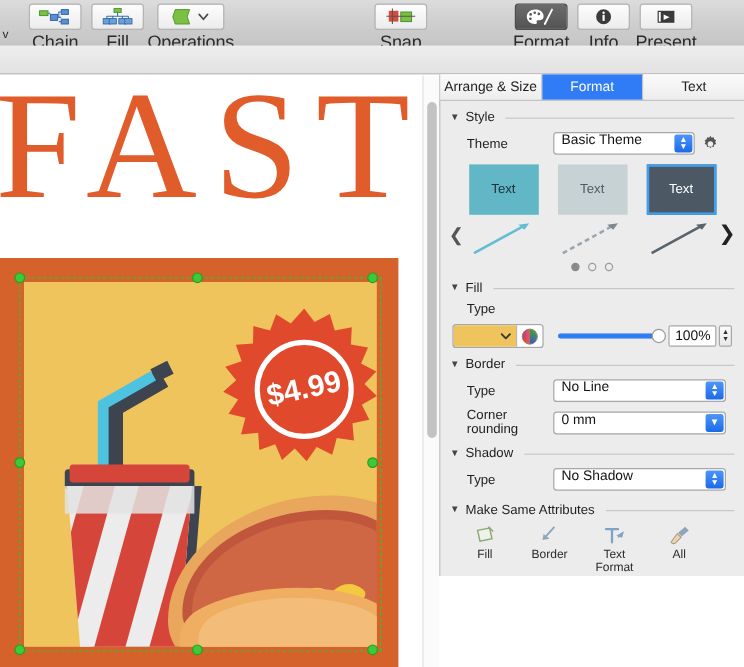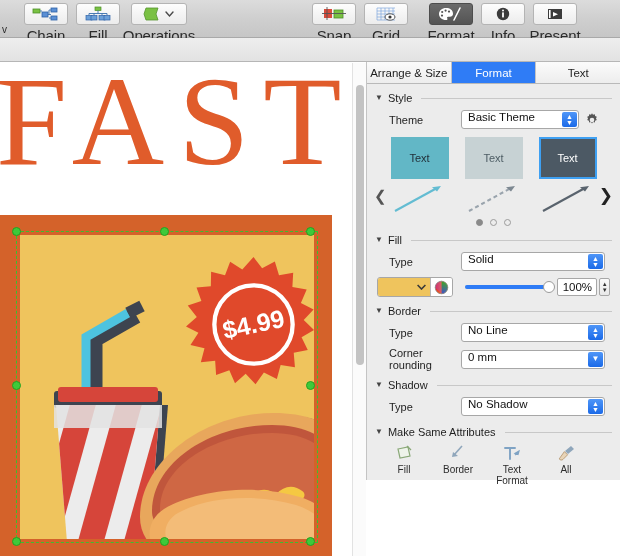--- a/index.html
+++ b/index.html
@@ -284,33 +284,20 @@
         <div class="tb-btn">
           <svg width="26" height="16" viewBox="0 0 26 16">
             <rect x="3" y="3" width="8" height="9" fill="#d94b3b"></rect>
             <rect x="13" y="4" width="9" height="8" fill="#7ac143" stroke="#4b8f28" stroke-width="0.8"></rect>
             <path d="M1 7.5h24M6 1v13" stroke="#555" stroke-width="0.9"></path>
           </svg>
         </div>
         <span class="tb-label">Snap</span>
       </div>
 
-      <div class="tb-item">
-        <div class="tb-btn">
-          <svg width="26" height="16" viewBox="0 0 26 16">
-            <g stroke="#7fa8dc" stroke-width="0.7">
-              <path d="M4 2h18M4 5h18M4 8h18M4 11h18M4 14h18"></path>
-              <path d="M4 2v12M8 2v12M12 2v12M16 2v12M20 2v12"></path>
-            </g>
-            <ellipse cx="17" cy="11" rx="5" ry="3.2" fill="#fff" stroke="#4a4a4a" stroke-width="0.9"></ellipse>
-            <circle cx="17" cy="11" r="1.6" fill="#333"></circle>
-          </svg>
-        </div>
-        <span class="tb-label">Grid</span>
-      </div>
     </div>
 
     <div class="tb-group" style="left:425px;">
 
       <div class="tb-item">
         <div class="tb-btn dark">
           <svg width="30" height="16" viewBox="0 0 30 16">
             <path d="M10 2c-4 0-7 2.6-7 6s3 6 7 6c1.4 0 1.8-.9 1.3-1.6-.5-.8-.2-1.6.9-1.6h1.6c2.3 0 3.2-1.4 3.2-3C17 3.9 13.9 2 10 2z" fill="#fff"></path>
             <circle cx="6.2" cy="6" r="1.1" fill="#555"></circle>
             <circle cx="9.6" cy="4.6" r="1.1" fill="#555"></circle>
@@ -565,27 +552,20 @@
     </div>
 
     <div class="sect-hdr">
       <span class="tri">▼</span>
       <span class="sect-title">Fill</span>
       <span class="sect-rule"></span>
     </div>
 
     <div class="row">
       <span class="row-label r">Type</span>
-      <div class="combo" style="width:144px;">
-        <span>Solid</span>
-        <span class="stepper">
-            <span>▲</span>
-            <span>▼</span>
-          </span>
-      </div>
     </div>
 
     <div class="fillrow">
       <div class="colorwell">
         <div class="color-chip">
           <svg width="9" height="6" viewBox="0 0 9 6">
               <path d="M0.6 1L4.5 5L8.4 1" fill="none" stroke="#3a3a3a" stroke-width="1.6"></path>
             </svg>
         </div>
         <div class="color-wheel">

